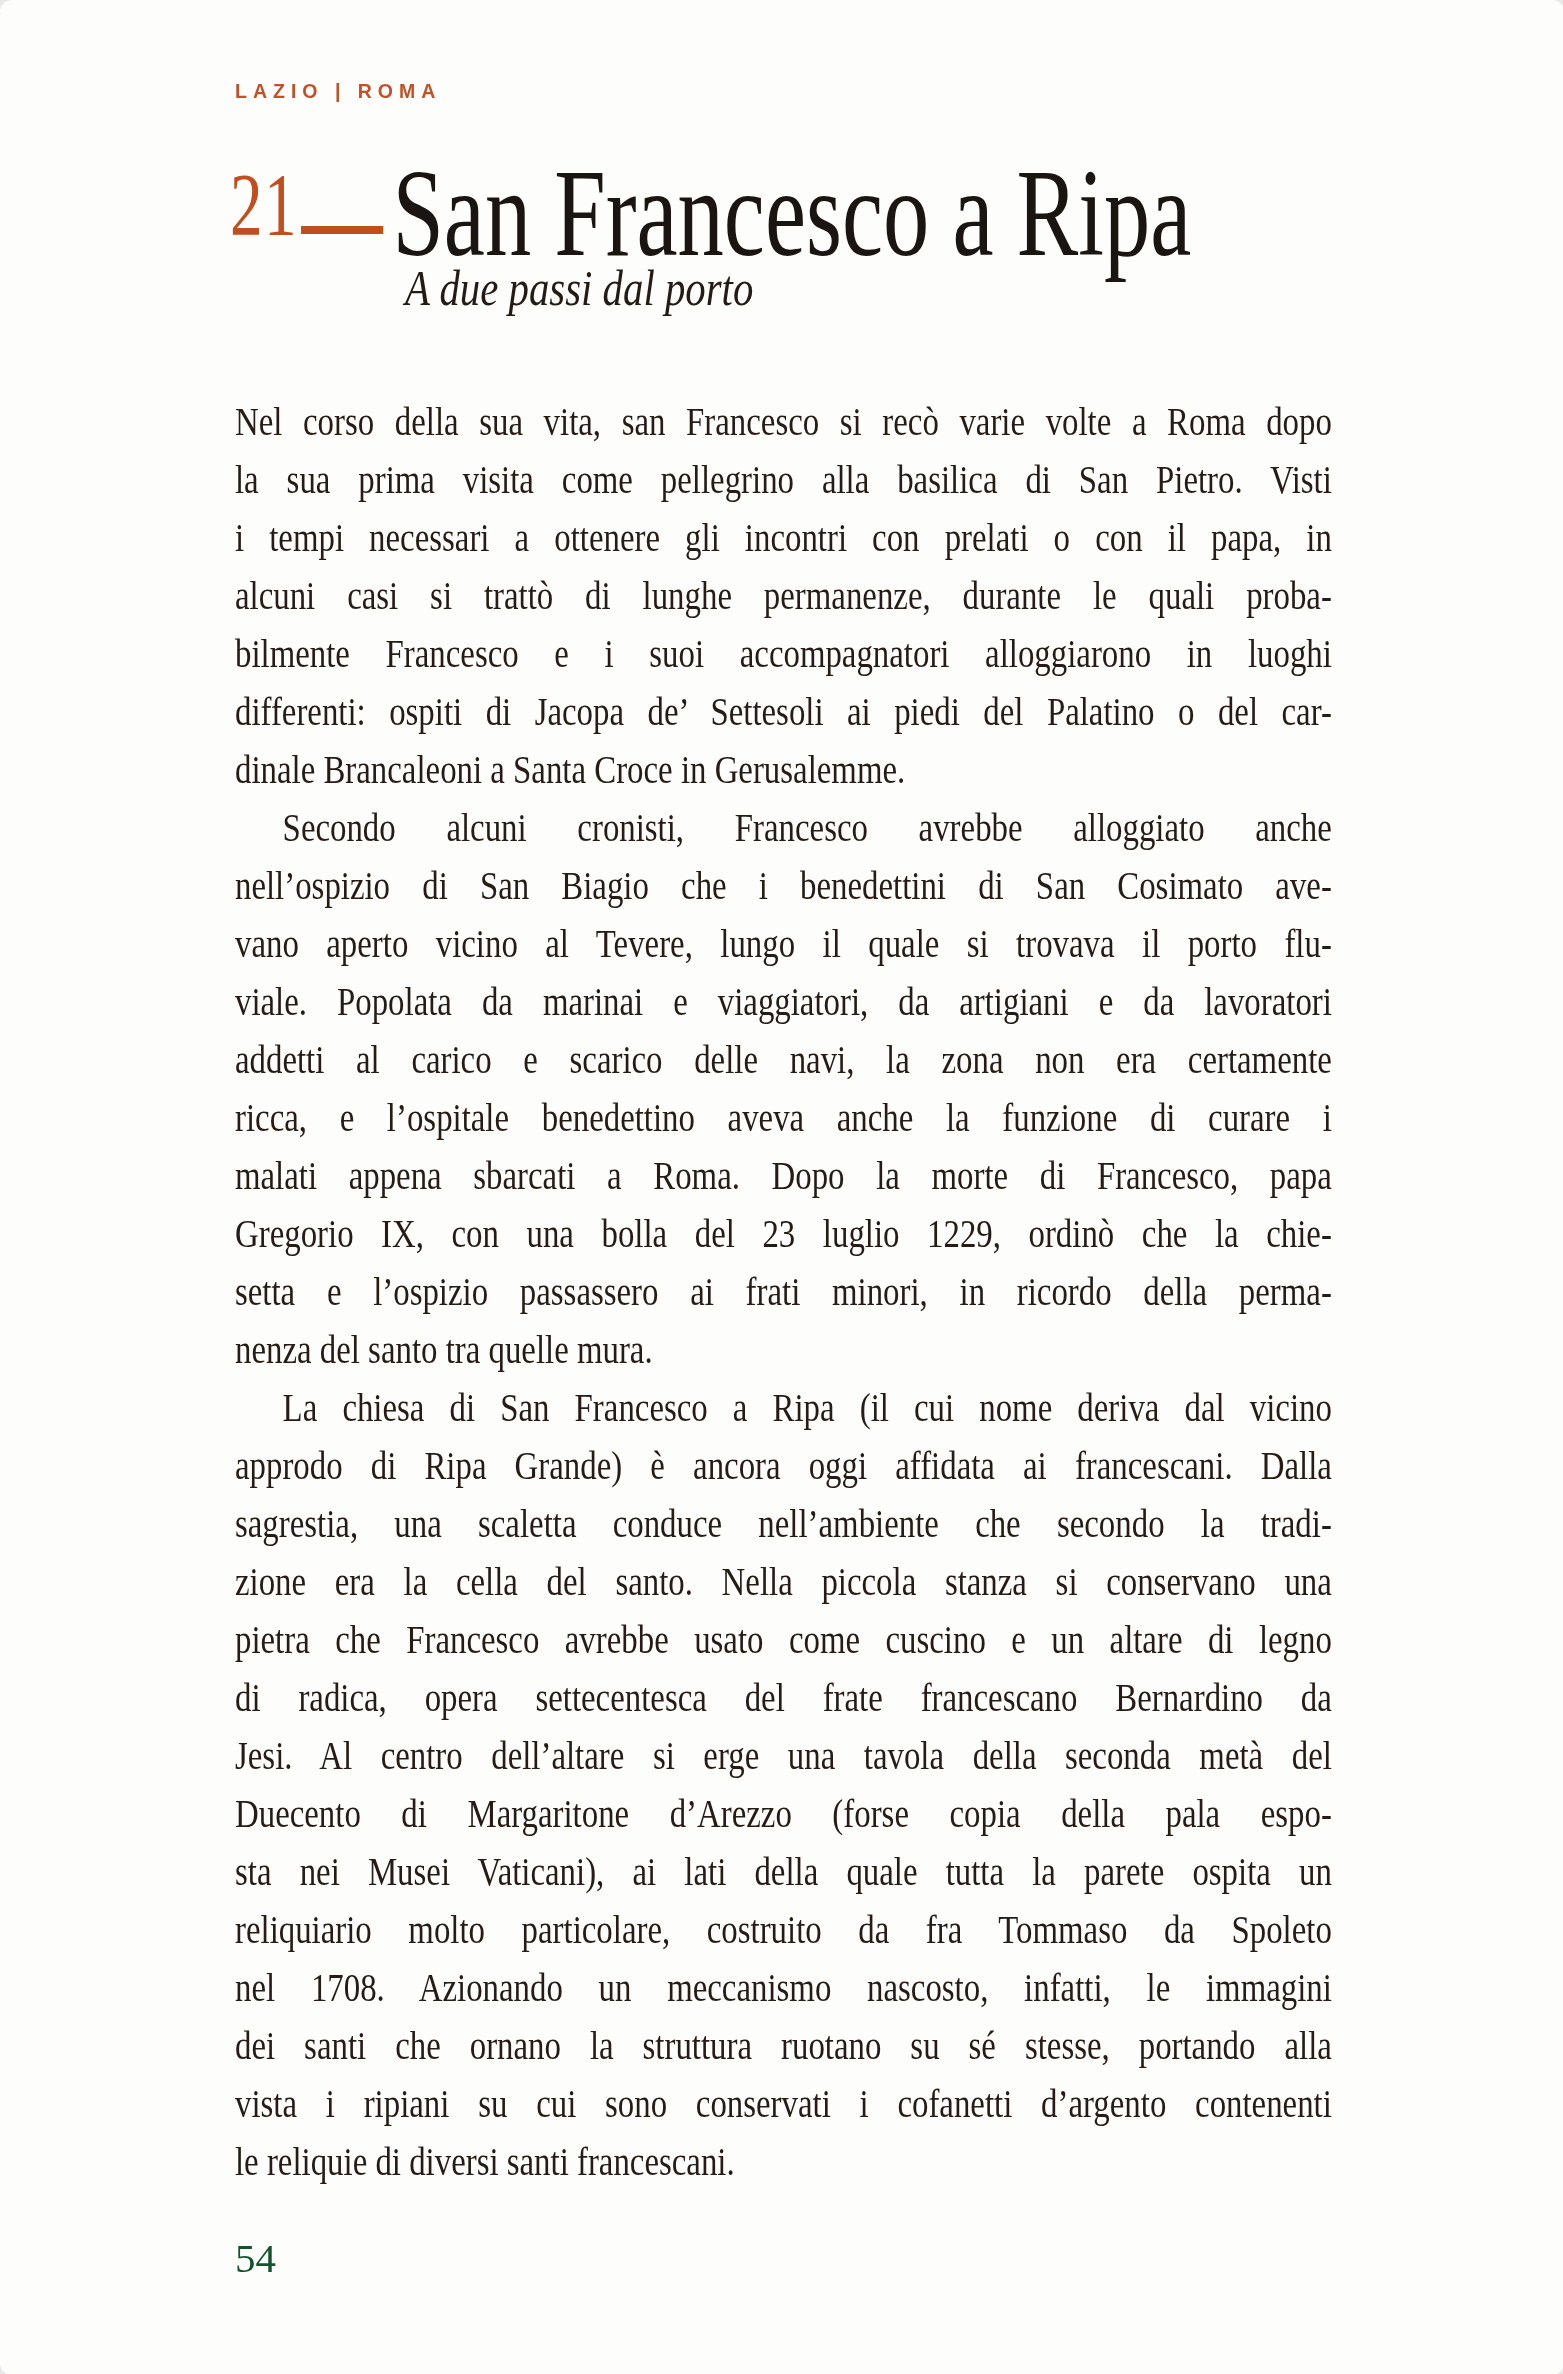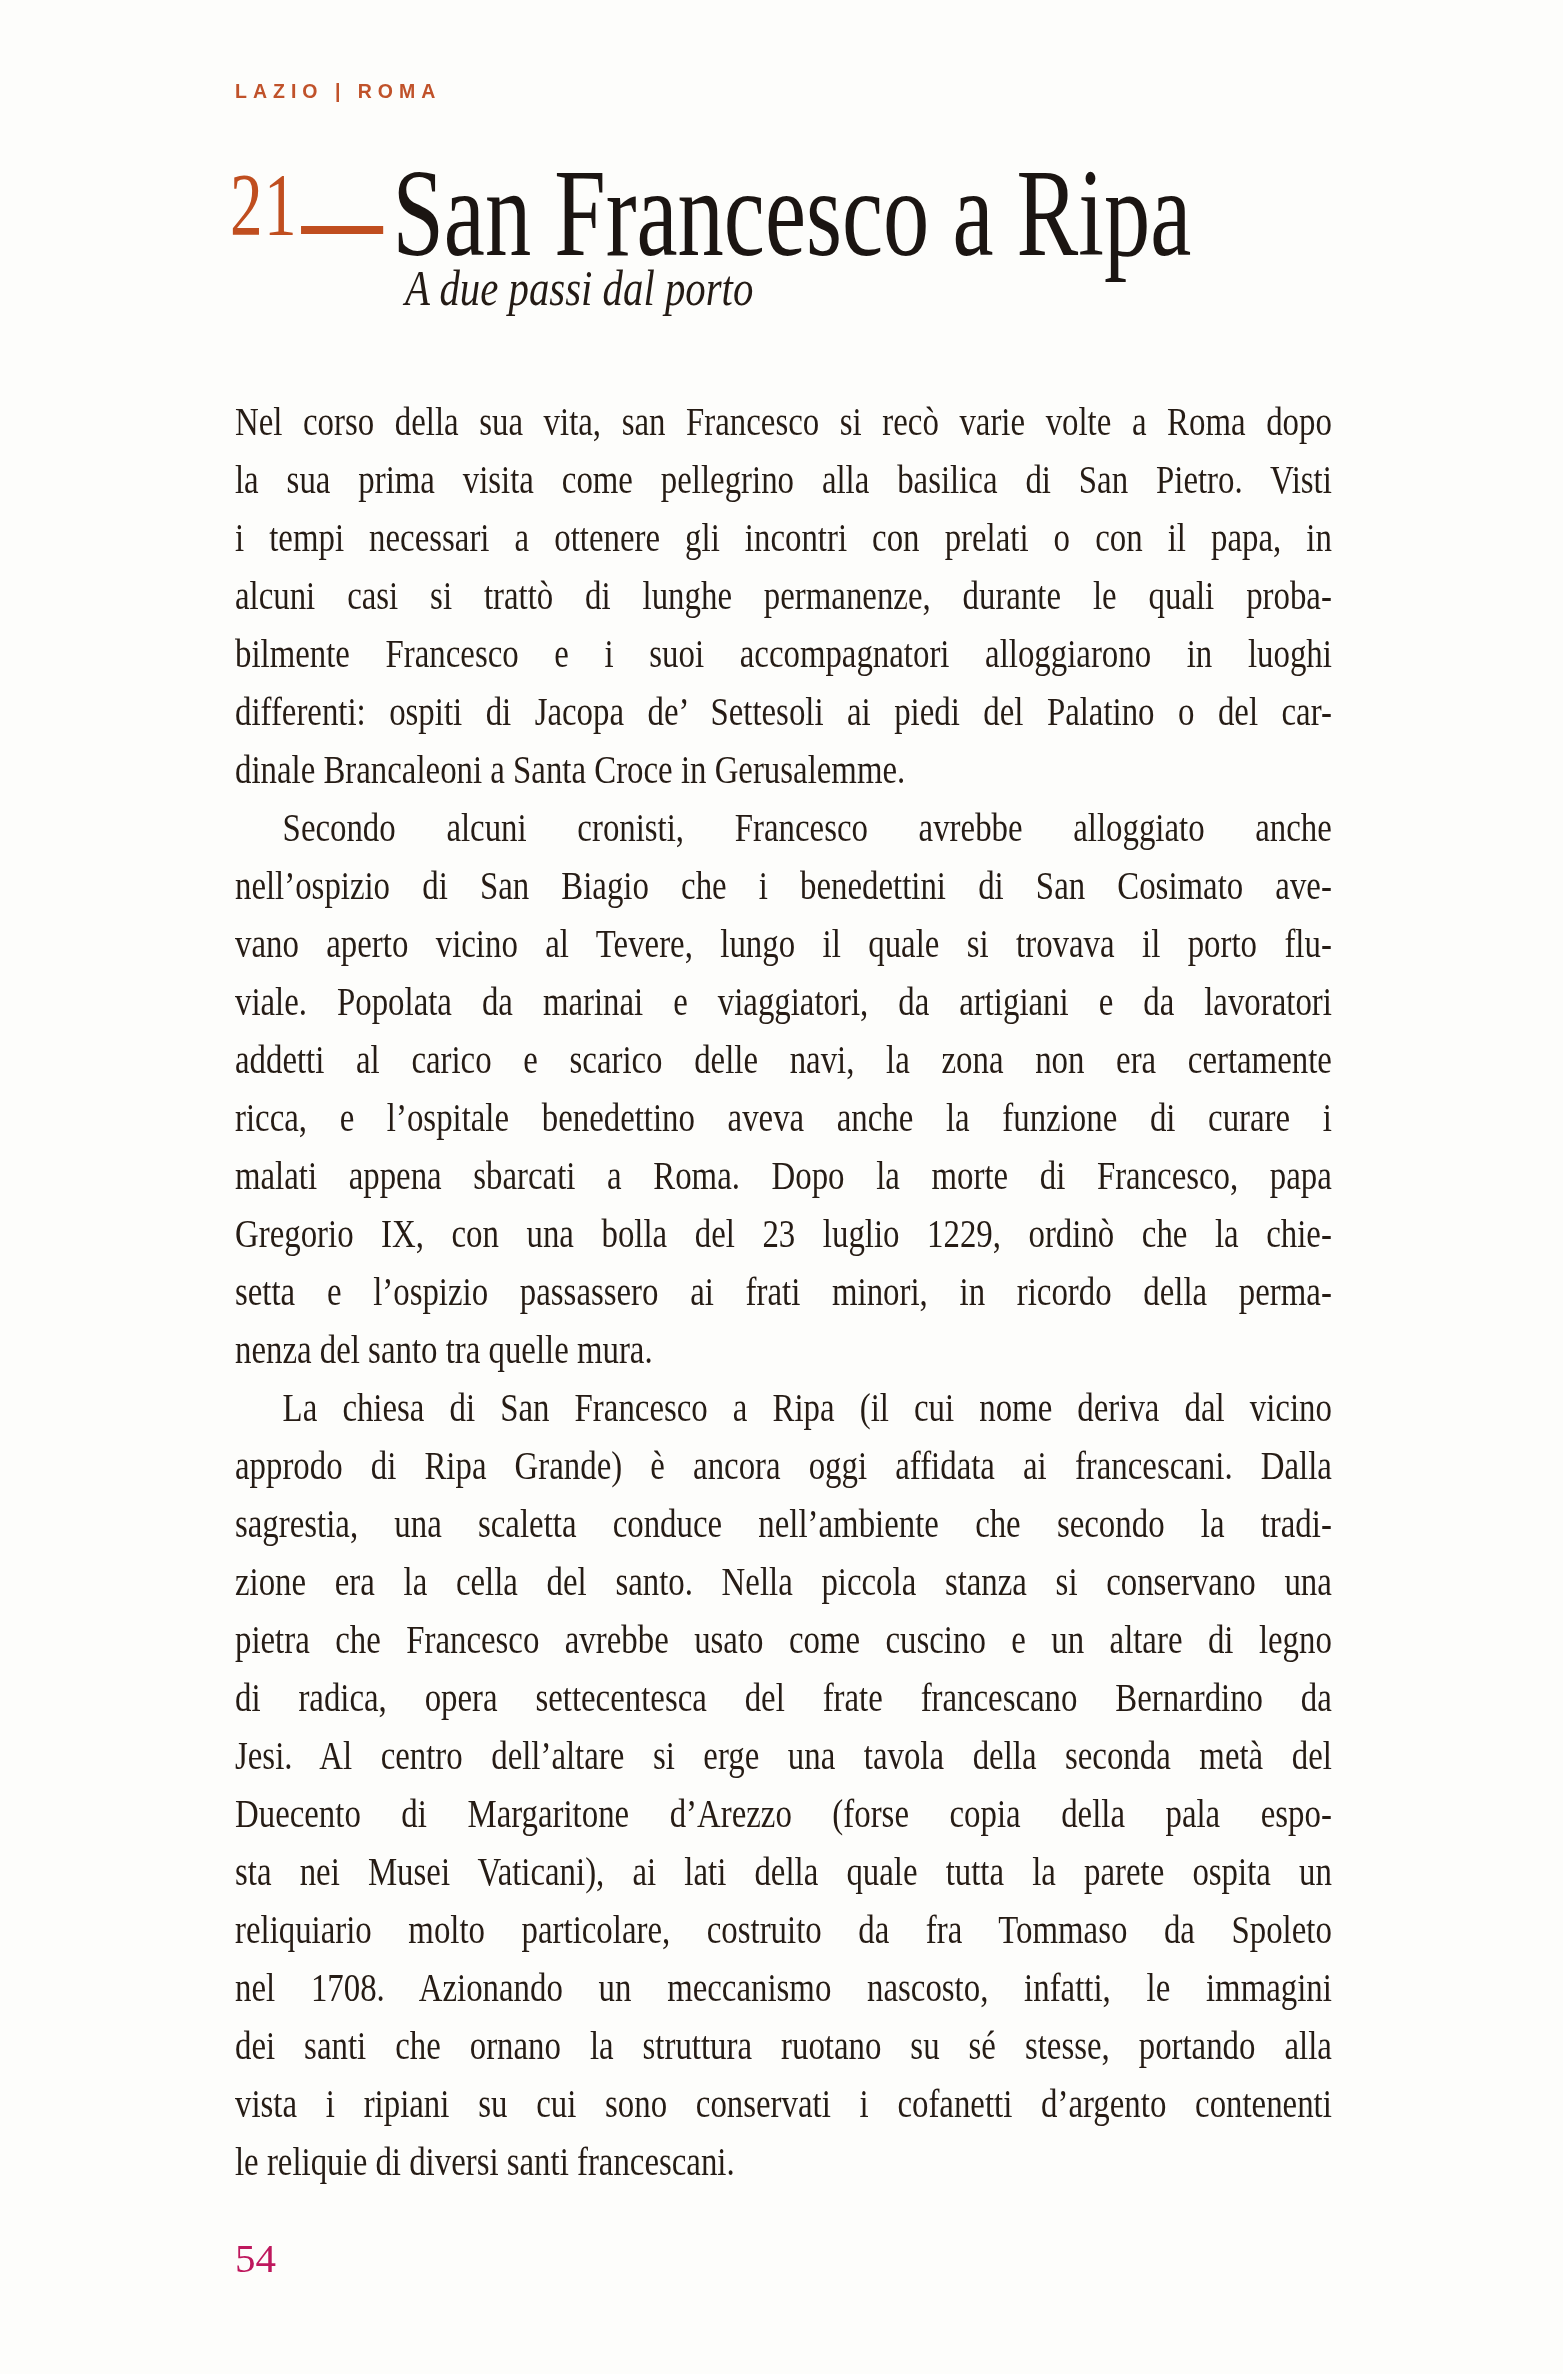--- a/index.html
+++ b/index.html
@@ -3,20 +3,21 @@
 <meta charset="utf-8">
 <style>
   html, body { margin: 0; padding: 0; background: #e8e8e8; }
   .page {
     position: relative;
     width: 1564px;
     height: 2375px;
     background: #fdfdfb;
     overflow: hidden;
     font-family: "Liberation Serif", serif;
+    border-radius: 12px;
   }
   .eyebrow {
     position: absolute;
     left: 235px;
     top: 80px;
     font-family: "Liberation Sans", sans-serif;
     font-weight: 700;
     font-size: 19.5px;
     letter-spacing: 6px;
     color: #c0522a;
@@ -76,21 +77,21 @@
     text-align-last: justify;
     white-space: normal;
   }
   .line.last { text-align-last: left; }
   .line.indent { text-indent: 58px; }
   .page-number {
     position: absolute;
     left: 235px;
     top: 2234px;
     font-size: 41px;
-    color: #be185d;
+    color: #14532d;
   }
 </style>
 </head>
 <body>
 
 <div class="page">
 
   <div class="eyebrow">LAZIO | ROMA</div>
 
   <div class="chapter-heading">

